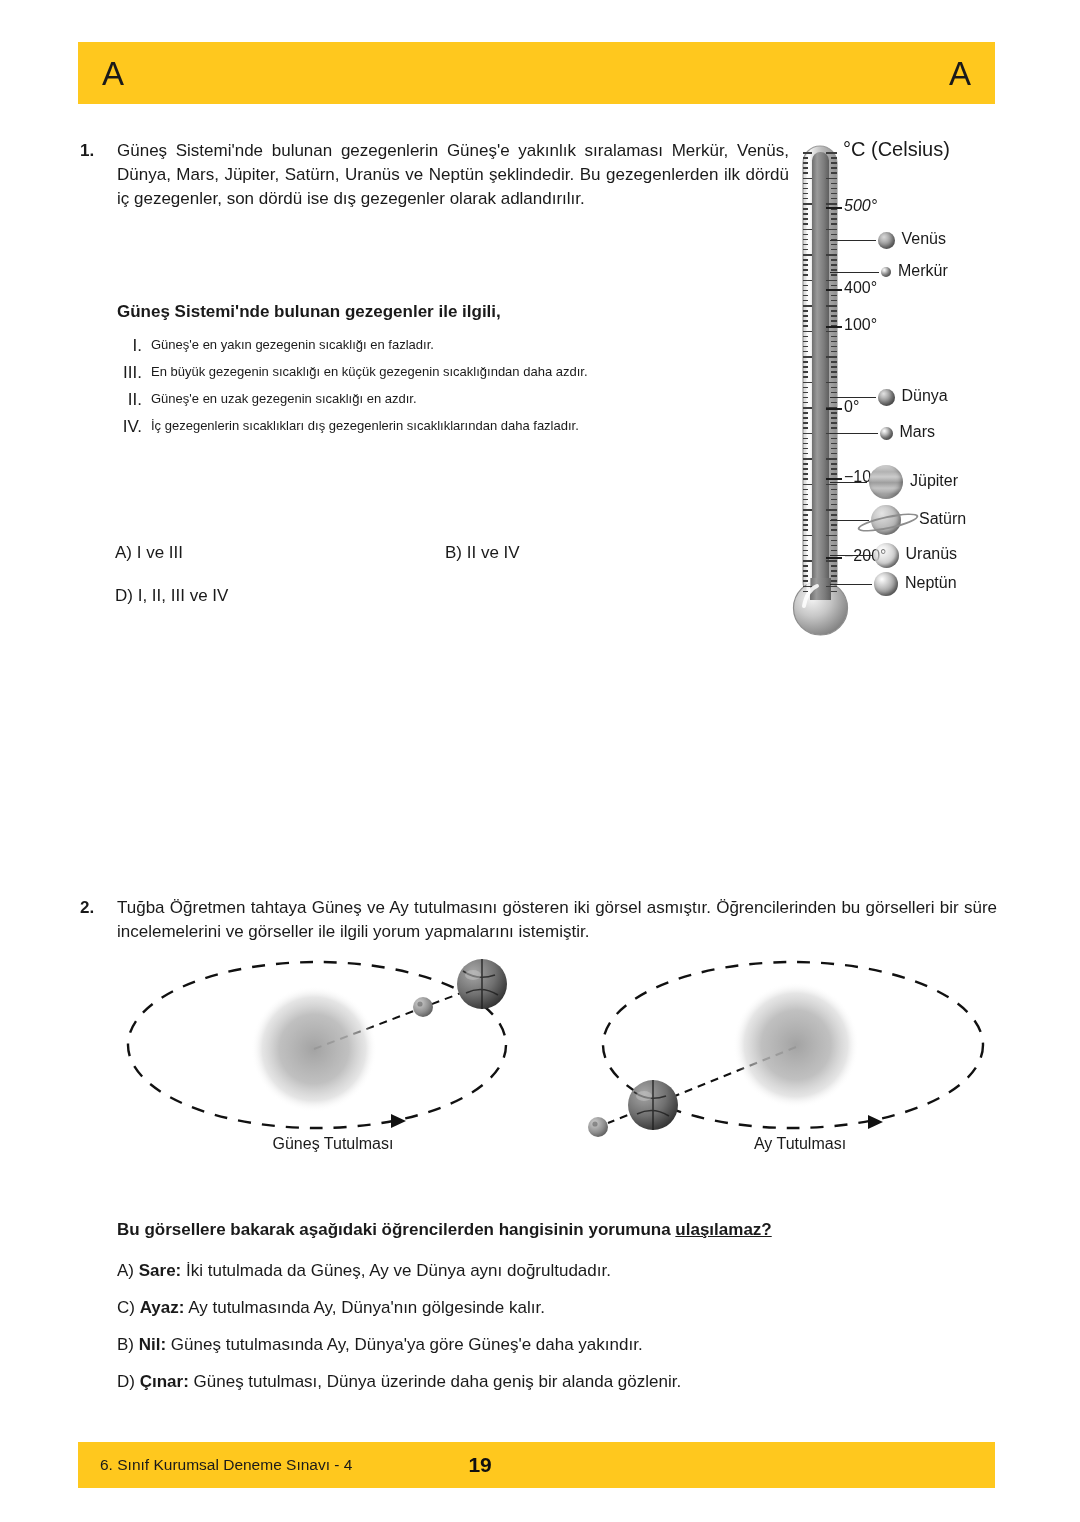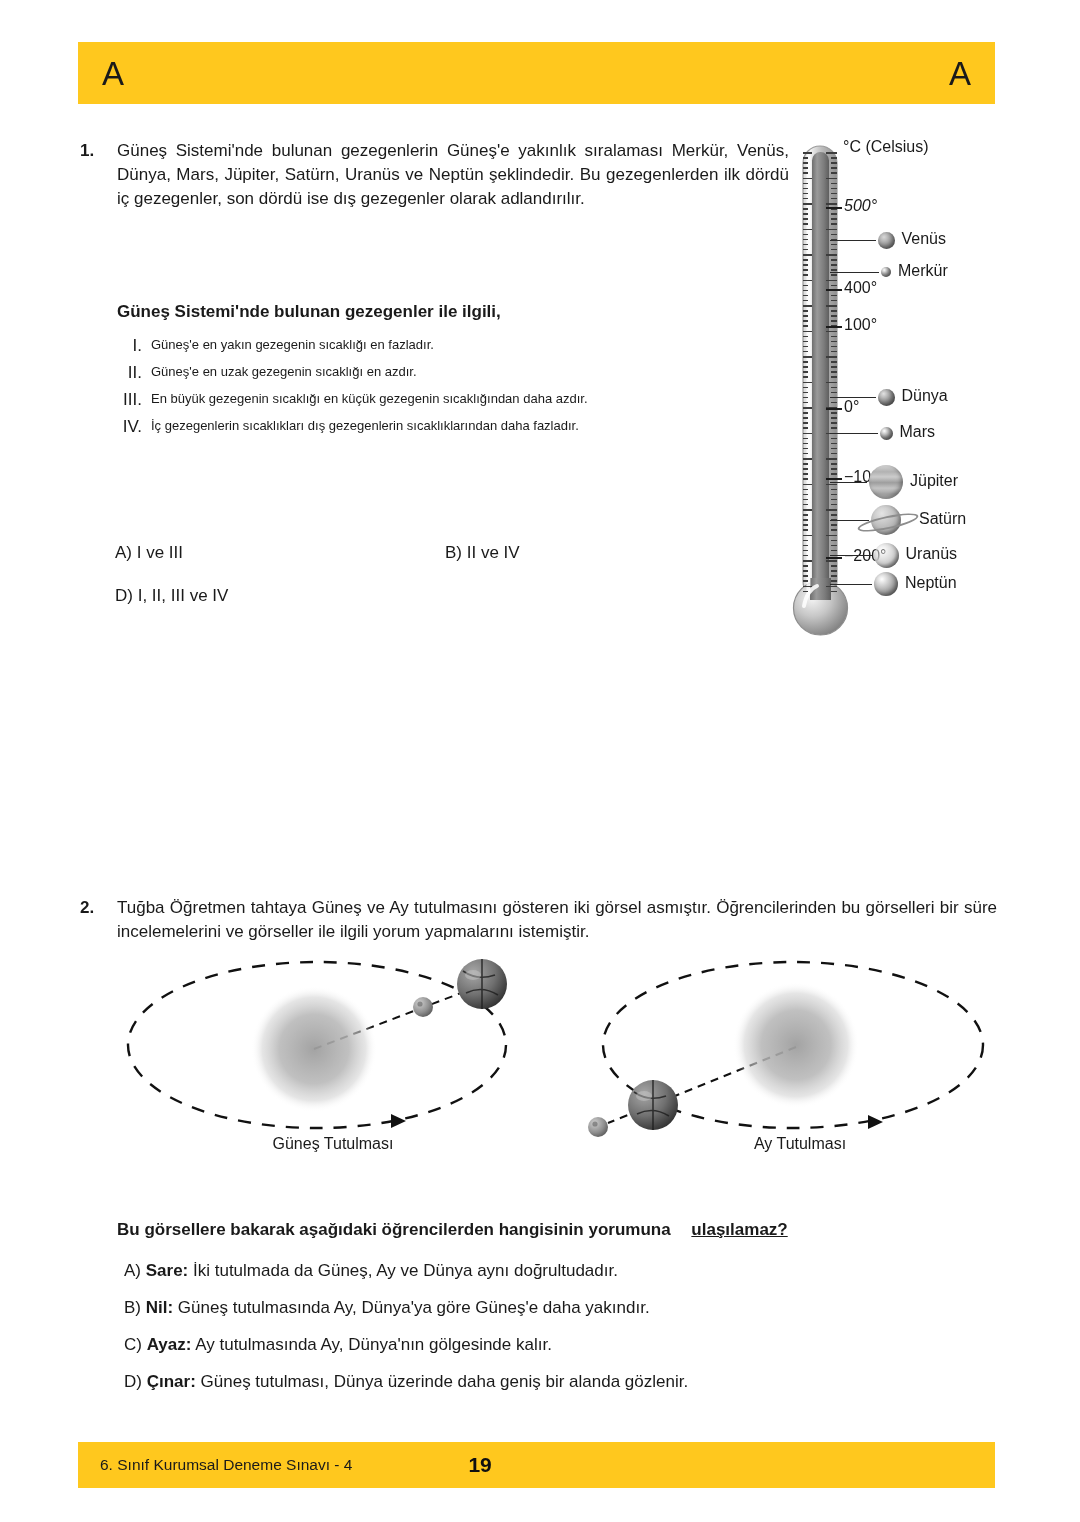--- a/index.html
+++ b/index.html
@@ -52,31 +52,31 @@
   .rtxt{flex:1;font-size:13px;line-height:1.42;text-align:justify;}
 
   #q1-ask{position:absolute;left:117px;top:500px;width:672px;}
 
   .opts-grid{position:absolute;left:115px;top:543px;width:680px;
     display:grid;grid-template-columns:330px 330px;row-gap:23px;}
   .opt{font-size:17px;}
 
   
   .thermo-wrap{position:absolute;left:790px;top:130px;width:230px;height:520px;}
-  .unit-lbl{position:absolute;left:53px;top:8px;font-size:16px;}
+  .unit-lbl{position:absolute;left:53px;top:8px;font-size:20px;}
   .scale-lbl{position:absolute;font-size:16px;white-space:nowrap;}
   .planet-lbl{position:absolute;font-size:16px;white-space:nowrap;}
 
   
   #q2num{left:80px;top:898px;}
   #q2-intro{position:absolute;left:117px;top:896px;width:880px;}
   .ecl-cap{position:absolute;font-size:16px;text-align:center;width:260px;}
   #q2-ask{position:absolute;left:117px;top:1220px;width:880px;font-size:17px;font-weight:bold;}
-  .uline{text-decoration:underline;margin-left:16px;}
-  .q2opts{position:absolute;left:124px;top:1261px;width:880px;}
+  .uline{text-decoration:underline;}
+  .q2opts{position:absolute;left:117px;top:1261px;width:880px;}
   .q2opt{font-size:17px;margin-bottom:17px;}
   .q2opt .nm{font-weight:bold;}
 </style>
 </head>
 <body>
 
 <div class="page">
 
   <div class="hdr">
     <span class="hdr-letter">A</span>
@@ -86,26 +86,26 @@
   <span class="qnum" id="q1num">1.</span>
   <div class="body-txt ital" id="q1-intro">Güneş Sistemi'nde bulunan gezegenlerin Güneş'e yakınlık sıralaması Merkür, Venüs, Dünya, Mars, Jüpiter, Satürn, Uranüs ve Neptün şeklindedir. Bu gezegenlerden ilk dördü iç gezegenler, son dördü ise dış gezegenler olarak adlandırılır.</div>
   <div class="body-txt bold" id="q1-lead">Güneş Sistemi'nde bulunan gezegenler ile ilgili,</div>
 
   <div class="roman-list">
     <div class="ritem">
       <span class="rnum">I.</span>
       <span class="rtxt">Güneş'e en yakın gezegenin sıcaklığı en fazladır.</span>
     </div>
     <div class="ritem">
+      <span class="rnum">III.</span>
+      <span class="rtxt">En büyük gezegenin sıcaklığı en küçük gezegenin sıcaklığından daha azdır.</span>
+    </div>
+    <div class="ritem">
       <span class="rnum">II.</span>
       <span class="rtxt">Güneş'e en uzak gezegenin sıcaklığı en azdır.</span>
-    </div>
-    <div class="ritem">
-      <span class="rnum">III.</span>
-      <span class="rtxt">En büyük gezegenin sıcaklığı en küçük gezegenin sıcaklığından daha azdır.</span>
     </div>
     <div class="ritem">
       <span class="rnum">IV.</span>
       <span class="rtxt">İç gezegenlerin sıcaklıkları dış gezegenlerin sıcaklıklarından daha fazladır.</span>
     </div>
   </div>
 
 
   <div class="opts-grid">
     <div class="opt">
@@ -461,28 +461,28 @@
     <span>Bu görsellere bakarak aşağıdaki öğrencilerden hangisinin yorumuna </span><span class="uline">ulaşılamaz?</span>
   </div>
 
   <div class="q2opts">
     <div class="q2opt">
       <span>A)</span>
       <span class="nm">Sare:</span>
       <span>İki tutulmada da Güneş, Ay ve Dünya aynı doğrultudadır.</span>
     </div>
     <div class="q2opt">
+      <span>C)</span>
+      <span class="nm">Ayaz:</span>
+      <span>Ay tutulmasında Ay, Dünya'nın gölgesinde kalır.</span>
+    </div>
+    <div class="q2opt">
       <span>B)</span>
       <span class="nm">Nil:</span>
       <span>Güneş tutulmasında Ay, Dünya'ya göre Güneş'e daha yakındır.</span>
-    </div>
-    <div class="q2opt">
-      <span>C)</span>
-      <span class="nm">Ayaz:</span>
-      <span>Ay tutulmasında Ay, Dünya'nın gölgesinde kalır.</span>
     </div>
     <div class="q2opt">
       <span>D)</span>
       <span class="nm">Çınar:</span>
       <span>Güneş tutulması, Dünya üzerinde daha geniş bir alanda gözlenir.</span>
     </div>
   </div>
 
   <div class="ftr">
     <span class="ftr-txt">6. Sınıf Kurumsal Deneme Sınavı - 4</span>

